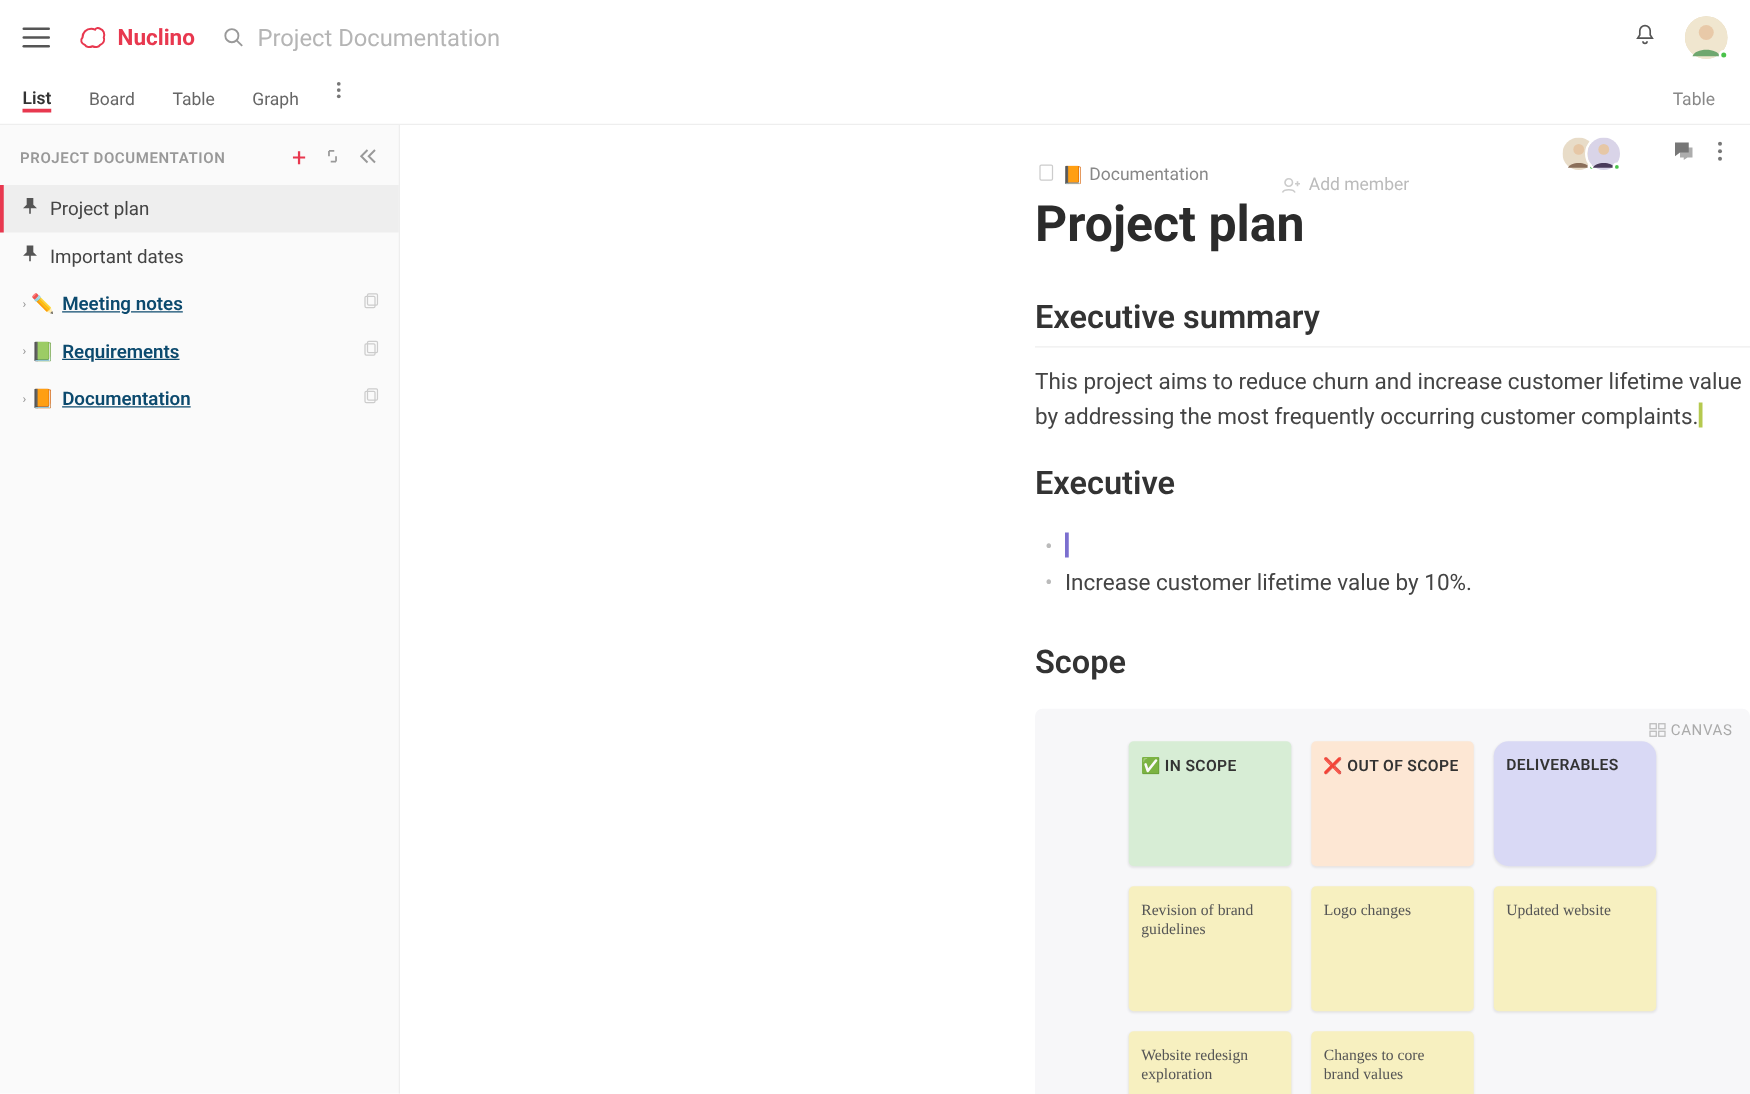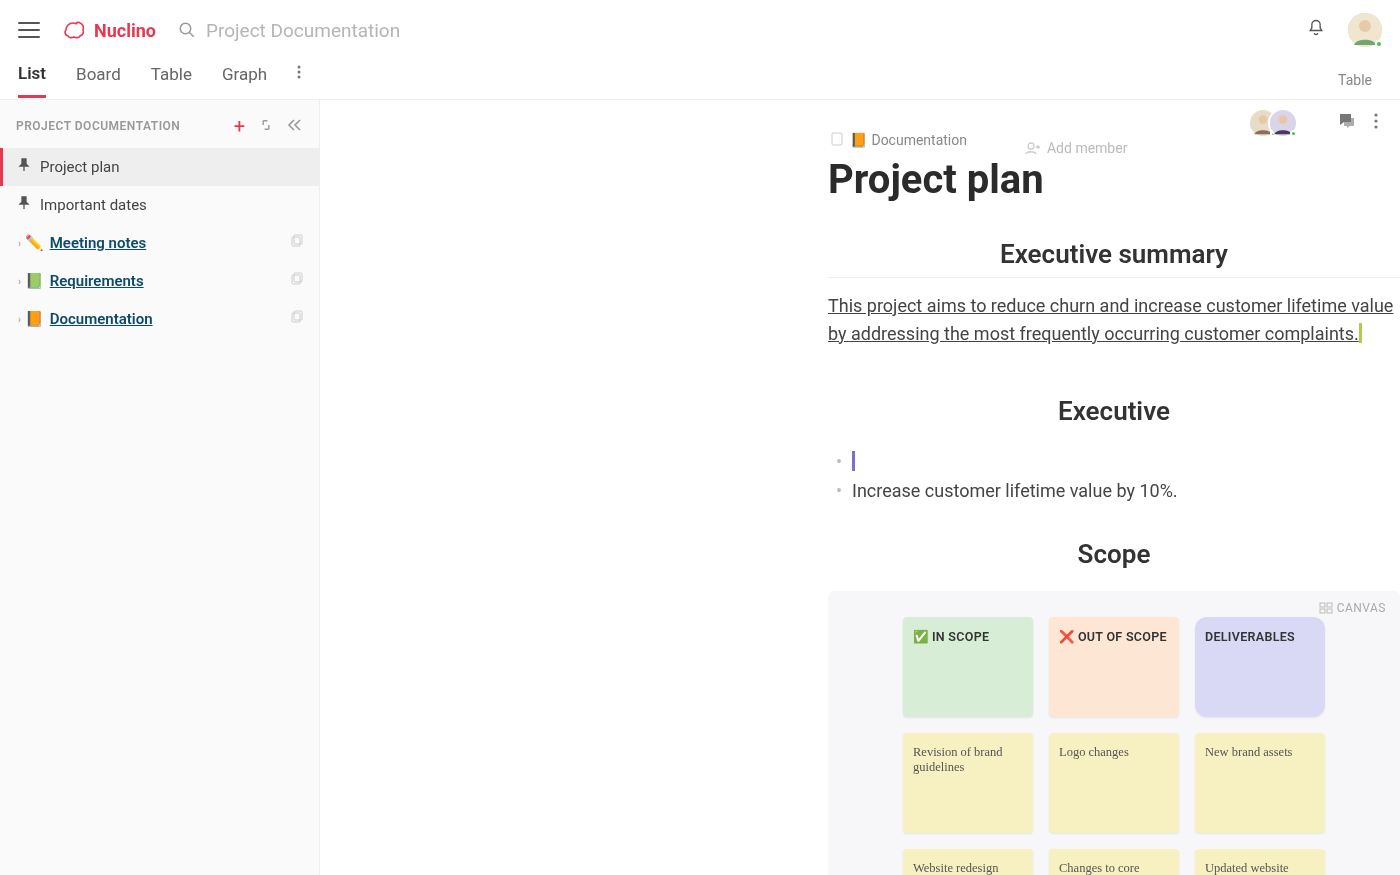--- a/index.html
+++ b/index.html
@@ -13,21 +13,21 @@
 .logo svg { margin-right: 6px; }
 .search-wrap { display: flex; align-items: center; flex: 1; color: #a9a9a9; }
 .search-wrap svg { margin-right: 10px; }
 .search-text { font-size: 19px; color: #b5b5b5; }
 .notif { margin-right: 22px; color: #555; cursor: pointer; }
 .avatar-top { width: 34px; height: 34px; border-radius: 50%; background: #e6d7b8; position: relative; }
 .presence-dot { width: 8px; height: 8px; border-radius: 50%; background: #4ac24a; position: absolute; right: -1px; bottom: -1px; border: 2px solid #fff; }
 
 
 .tabsrow { display: flex; align-items: center; height: 40px; padding: 0 18px; border-bottom: 1px solid #eee; position: relative; }
-.tab { font-size: 17px; color: #666; margin-right: 30px; padding-bottom: 12px; cursor: pointer; }
+.tab { font-size: 14px; color: #666; margin-right: 30px; cursor: pointer; }
 .tab.active { color: #333; font-weight: 600; border-bottom: 3px solid #e8384f; margin-bottom: -1px; }
 .tabs-more { color: #888; cursor: pointer; padding-bottom: 12px; }
 .saved-label { position: absolute; right: 28px; color: #888; font-size: 14px; }
 
 
 .layout { display: flex; height: calc(875px - 100px); }
 .sidebar { width: 320px; background: #fafafa; border-right: 1px solid #eee; }
 .sidebar-header { display: flex; align-items: center; padding: 14px 16px 10px; }
 .sidebar-title { font-size: 12px; font-weight: 600; color: #999; letter-spacing: 0.5px; flex: 1; }
 .sidebar-header .iconbtn { color: #999; margin-left: 14px; cursor: pointer; }
@@ -52,23 +52,23 @@
 
 .header-right { position: absolute; top: 8px; right: 22px; display: flex; align-items: center; }
 .avatars { display: flex; margin-right: 22px; }
 .avatar-sm { width: 30px; height: 30px; border-radius: 50%; position: relative; border: 2px solid #fff; }
 .avatar-sm:nth-child(2) { margin-left: -10px; }
 .avatar-sm .presence-dot { width: 7px; height: 7px; bottom: -1px; right: -1px; }
 .chat-icon, .more-icon { color: #777; margin-left: 18px; cursor: pointer; }
 
 .doc { padding: 56px 0 40px 508px; max-width: 1200px; }
 .doc h1 { font-size: 40px; font-weight: 700; color: #2b2b2b; margin-bottom: 36px; }
-.doc h2 { font-size: 26px; font-weight: 600; color: #333; margin-bottom: 14px; border-bottom: 1px solid #eee; padding-bottom: 8px; max-width: 700px; text-align: center; }
+.doc h2 { font-size: 26px; font-weight: 600; color: #333; margin-bottom: 14px; border-bottom: 1px solid #eee; padding-bottom: 8px; max-width: 700px; }
 .doc h2.noborder { border-bottom: none; }
-.doc p.lead { font-size: 18px; color: #444; line-height: 1.55; max-width: 680px; margin-bottom: 48px; text-decoration: underline; }
+.doc p.lead { font-size: 18px; color: #444; line-height: 1.55; max-width: 680px; margin-bottom: 24px; }
 .doc .cursor-green { display: inline-block; width: 3px; height: 20px; background: #b5c94f; vertical-align: -3px; }
 .doc .cursor-purple { display: inline-block; width: 3px; height: 20px; background: #7b6fcf; vertical-align: -3px; }
 .doc ul { list-style: none; margin-bottom: 34px; }
 .doc ul li { font-size: 18px; color: #444; line-height: 1.6; padding-left: 24px; position: relative; }
 .doc ul li::before { content: "•"; position: absolute; left: 8px; color: #bbb; }
 
 .canvas { background: #f7f7f9; border-radius: 6px; padding: 26px 18px; max-width: 700px; margin-top: 12px; position: relative; }
 .canvas-label { position: absolute; top: 10px; right: 14px; color: #aaa; font-size: 12px; letter-spacing: 0.5px; display: flex; align-items: center; }
 .canvas-grid { display: flex; gap: 16px; justify-content: center; }
 .canvas-col { display: flex; flex-direction: column; gap: 16px; width: 130px; }
@@ -296,21 +296,20 @@
             <div class="card yellow">Revision of brand guidelines</div>
             <div class="card yellow">Website redesign exploration</div>
           </div>
           <div class="canvas-col">
             <div class="card header-card orange"><span class="cross">❌</span><span>OUT OF SCOPE</span></div>
             <div class="card yellow">Logo changes</div>
             <div class="card yellow">Changes to core brand values</div>
           </div>
           <div class="canvas-col">
             <div class="card header-card purple"><span>DELIVERABLES</span></div>
-            <div class="card yellow">New brand assets</div>
             <div class="card yellow">Updated website</div>
           </div>
         </div>
       </div>
     </div>
 
   </div>
 </div>
 
 </body></html>

